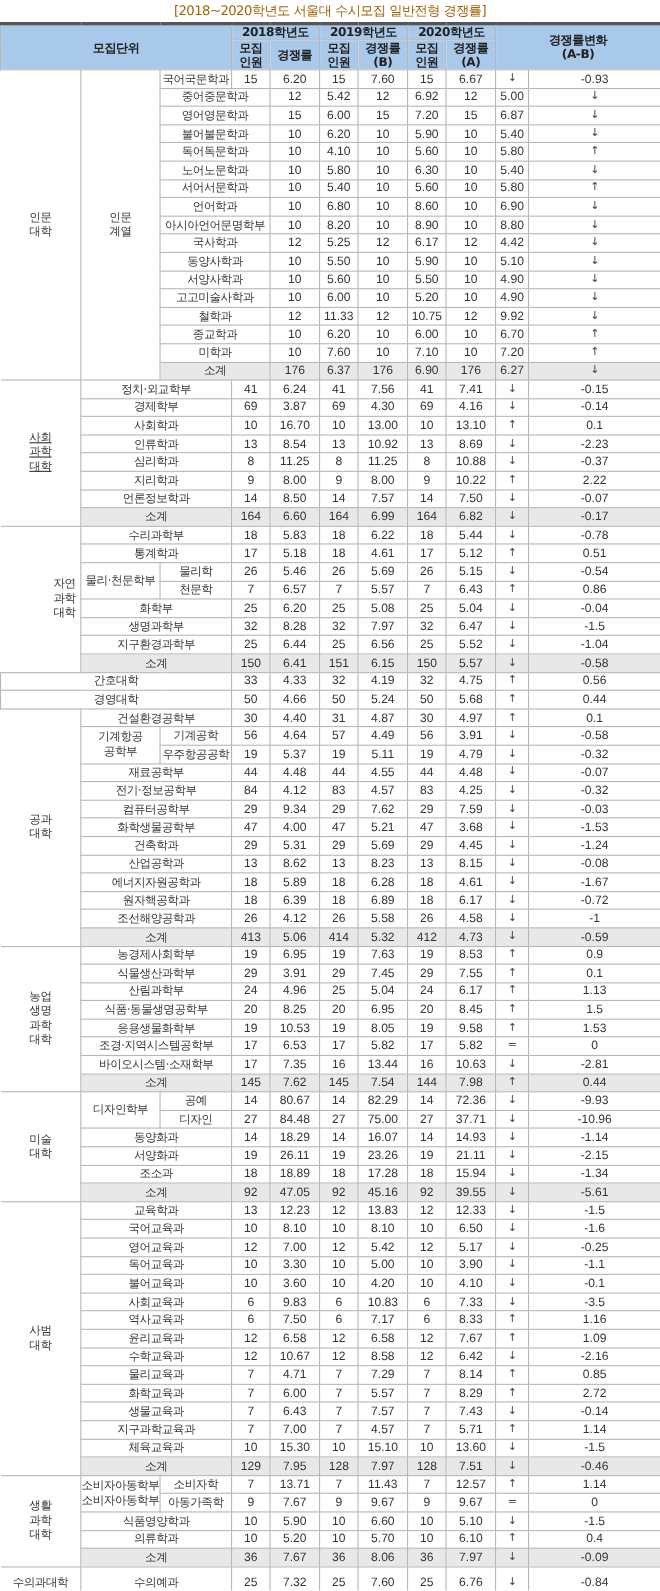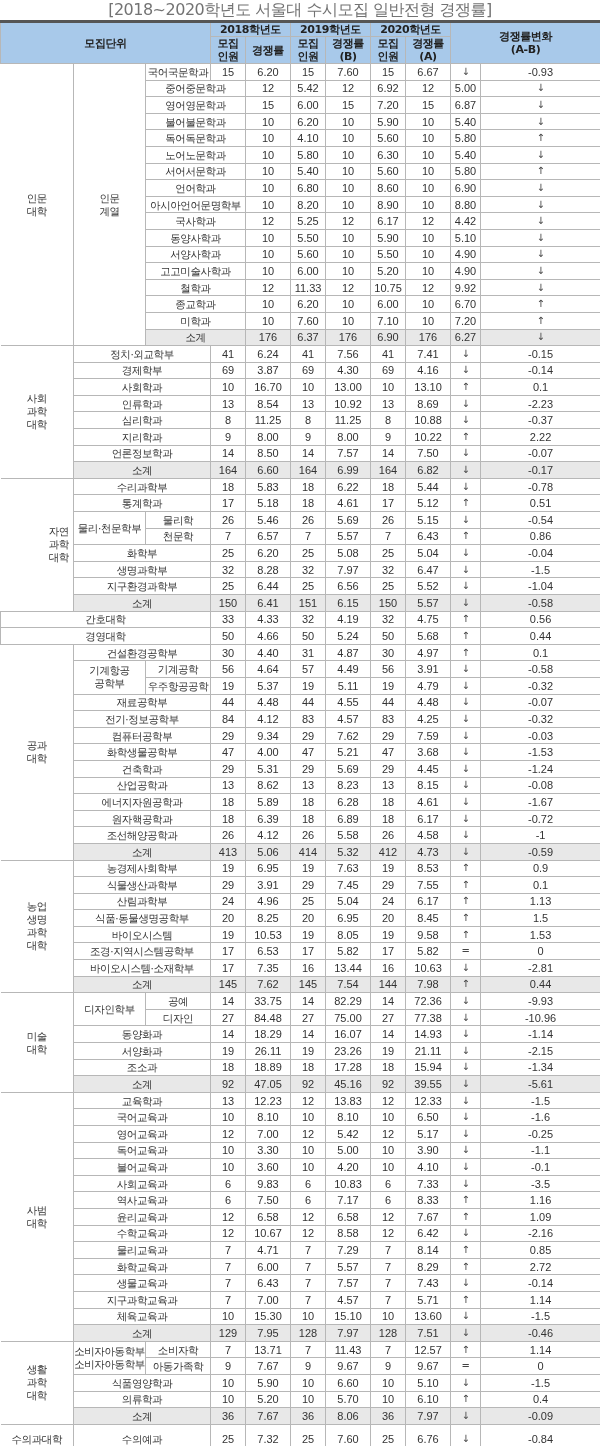--- a/index.html
+++ b/index.html
@@ -1,17 +1,17 @@
 <!DOCTYPE html>
 <html><head>
 <meta charset="utf-8">
 <style>
   html, body { margin:0; padding:0; background:#fff; }
   body { width:600px; height:1446px; overflow:hidden; font-family:"DejaVu Sans", sans-serif; color:#333; }
-  .title { height:20px; line-height:20px; text-align:center; font-size:16px; color:#737373; letter-spacing:-0.5px; }
+  .title { height:20px; line-height:20px; text-align:center; font-size:12px; color:#a16207; letter-spacing:-0.5px; }
   table { border-collapse:collapse; width:600px; table-layout:fixed; font-size:10.5px; letter-spacing:-0.4px; }
   th, td { border:1px solid #b7b7b7; text-align:center; padding:0; overflow:hidden; white-space:nowrap; }
   thead tr:first-child th { border-top:3px solid #555; }
   th { background:#a8c9ea; color:#222; font-weight:bold; font-size:11px; line-height:13px; }
   tbody td { height:15.6px; line-height:14px; }
   td.num { font-family:"Liberation Sans", sans-serif; font-size:11px; letter-spacing:0; }
   td.unit, td.grp { white-space:normal; line-height:13px; }
   tr.sub td { background:#e8e8e8; }
   td.arrow { font-size:10px; color:#444; }
   td.unit { border-left:none; }
@@ -244,21 +244,21 @@
         <td class="num">176</td>
         <td class="num">6.37</td>
         <td class="num">176</td>
         <td class="num">6.90</td>
         <td class="num">176</td>
         <td class="num">6.27</td>
         <td class="arrow">↓</td>
         <td class="num">-0.63</td>
       </tr>
       <tr>
-        <td class="unit" rowspan="8" style="white-space: pre-line;">사회
+        <td class="unit" rowspan="8" style="white-space: pre-line; text-decoration: underline;">사회
 과학
 대학</td>
         <td colspan="2">정치·외교학부</td>
         <td class="num">41</td>
         <td class="num">6.24</td>
         <td class="num">41</td>
         <td class="num">7.56</td>
         <td class="num">41</td>
         <td class="num">7.41</td>
         <td class="arrow">↓</td>
@@ -644,21 +644,21 @@
         <td class="num">20</td>
         <td class="num">8.25</td>
         <td class="num">20</td>
         <td class="num">6.95</td>
         <td class="num">20</td>
         <td class="num">8.45</td>
         <td class="arrow">↑</td>
         <td class="num">1.5</td>
       </tr>
       <tr>
-        <td colspan="2">바이오시스템</td>
+        <td colspan="2">응용생물화학부</td>
         <td class="num">19</td>
         <td class="num">10.53</td>
         <td class="num">19</td>
         <td class="num">8.05</td>
         <td class="num">19</td>
         <td class="num">9.58</td>
         <td class="arrow">↑</td>
         <td class="num">1.53</td>
       </tr>
       <tr>
@@ -693,36 +693,36 @@
         <td class="num">7.98</td>
         <td class="arrow">↑</td>
         <td class="num">0.44</td>
       </tr>
       <tr>
         <td class="unit" rowspan="6" style="white-space: pre-line;">미술
 대학</td>
         <td class="grp" rowspan="2" style="white-space: pre-line;">디자인학부</td>
         <td>공예</td>
         <td class="num">14</td>
-        <td class="num">33.75</td>
+        <td class="num">80.67</td>
         <td class="num">14</td>
         <td class="num">82.29</td>
         <td class="num">14</td>
         <td class="num">72.36</td>
         <td class="arrow">↓</td>
         <td class="num">-9.93</td>
       </tr>
       <tr>
         <td>디자인</td>
         <td class="num">27</td>
         <td class="num">84.48</td>
         <td class="num">27</td>
         <td class="num">75.00</td>
         <td class="num">27</td>
-        <td class="num">77.38</td>
+        <td class="num">37.71</td>
         <td class="arrow">↓</td>
         <td class="num">-10.96</td>
       </tr>
       <tr>
         <td colspan="2">동양화과</td>
         <td class="num">14</td>
         <td class="num">18.29</td>
         <td class="num">14</td>
         <td class="num">16.07</td>
         <td class="num">14</td>

